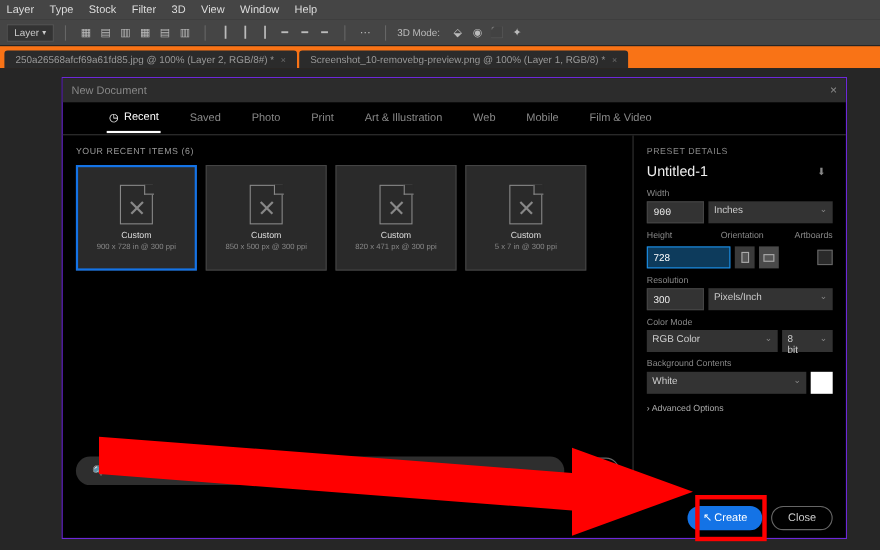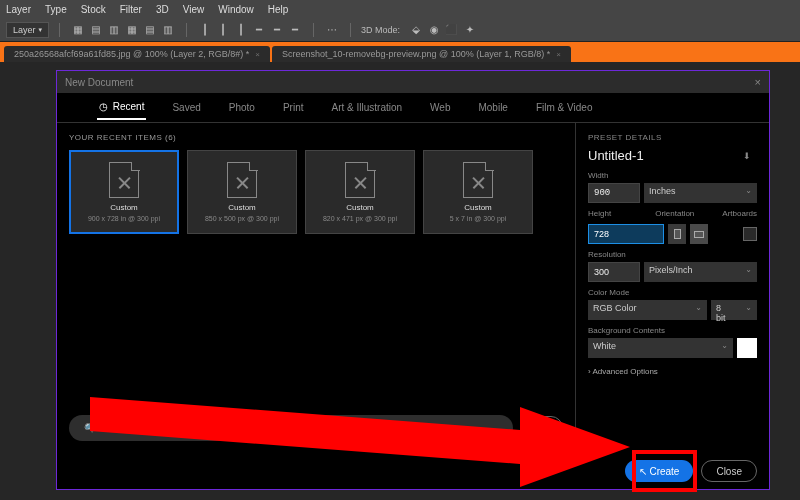--- a/index.html
+++ b/index.html
@@ -17,21 +17,21 @@
 .dialog{position:absolute;top:8px;left:56px;width:714px;height:420px;background:#000000;border:1px solid #6d28d9;display:flex;flex-direction:column}
 .dlg-title{height:22px;background:#2c2c2c;display:flex;align-items:center;padding:0 8px;font-size:10px;color:#888;justify-content:space-between}
 .dlg-title .x{color:#888;font-size:11px}
 .dlg-tabs{height:30px;display:flex;align-items:center;padding:0 40px;gap:24px;font-size:10px;color:#888;border-bottom:1px solid #333}
 .dlg-tab{display:flex;align-items:center;gap:5px;padding:6px 2px;cursor:pointer}
 .dlg-tab.active{color:#fff;border-bottom:2px solid #fff}
 .dlg-body{flex:1;display:flex;overflow:hidden}
 .left-pane{flex:1;padding:10px 12px 6px 12px;display:flex;flex-direction:column;overflow:hidden}
 .section-label{font-size:8px;letter-spacing:.5px;color:#999;margin-bottom:8px}
 .presets{display:flex;gap:8px;flex-wrap:wrap}
-.preset{width:110px;height:84px;background:#2a2a2a;border:1px solid #444;display:flex;flex-direction:column;align-items:center;justify-content:center;gap:3px;cursor:pointer}
+.preset{width:110px;height:96px;background:#2a2a2a;border:1px solid #444;display:flex;flex-direction:column;align-items:center;justify-content:center;gap:3px;cursor:pointer}
 .preset.sel{border:2px solid #1473e6;background:#2a2a2a}
 .preset-icon{width:30px;height:36px;border:1.5px solid #888;position:relative}
 .preset-icon::before{content:"";position:absolute;top:-1.5px;right:-1.5px;width:8px;height:8px;background:#2a2a2a;border-left:1.5px solid #888;border-bottom:1.5px solid #888}
 .preset-icon .cross{position:absolute;top:14px;left:9px;width:12px;height:12px;border:none}
 .preset-icon .cross::before,.preset-icon .cross::after{content:"";position:absolute;top:5px;left:-2px;width:15px;height:1.5px;background:#888}
 .preset-icon .cross::before{transform:rotate(45deg)}
 .preset-icon .cross::after{transform:rotate(-45deg)}
 .preset-name{font-size:8px;color:#ddd;margin-top:2px}
 .preset-sub{font-size:7px;color:#888}
 .search-row{margin-top:auto;padding:6px 0;display:flex;gap:8px;align-items:center}

